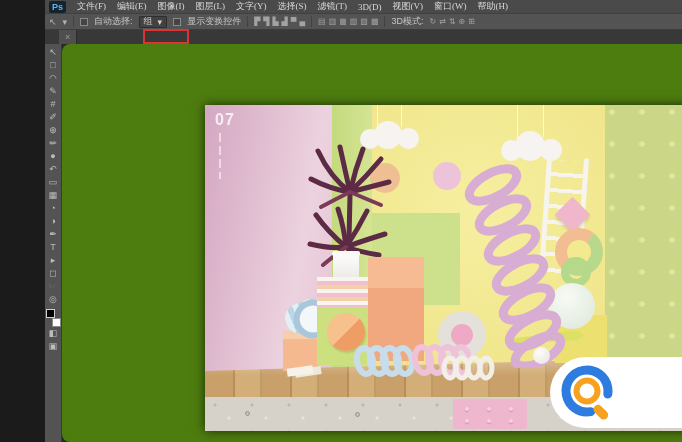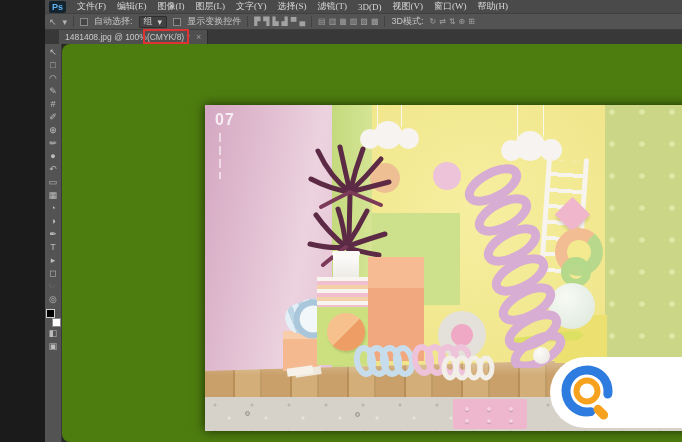--- a/index.html
+++ b/index.html
@@ -212,21 +212,20 @@
       <span class="mini-icon">↻</span>
       <span class="mini-icon">⇄</span>
       <span class="mini-icon">⇅</span>
       <span class="mini-icon">⊕</span>
       <span class="mini-icon">⊞</span>
     </span>
   </div>
 
   <div class="tabbar">
     <div class="doc-tab">
-      <span>1481408.jpg @ 100%(CMYK/8) *</span>
       <span class="tab-close">×</span>
     </div>
   </div>
 
   <div class="red-box"></div>
 
   <div class="toolcol">
     <div class="tool">
         <span>↖</span>
       </div>

